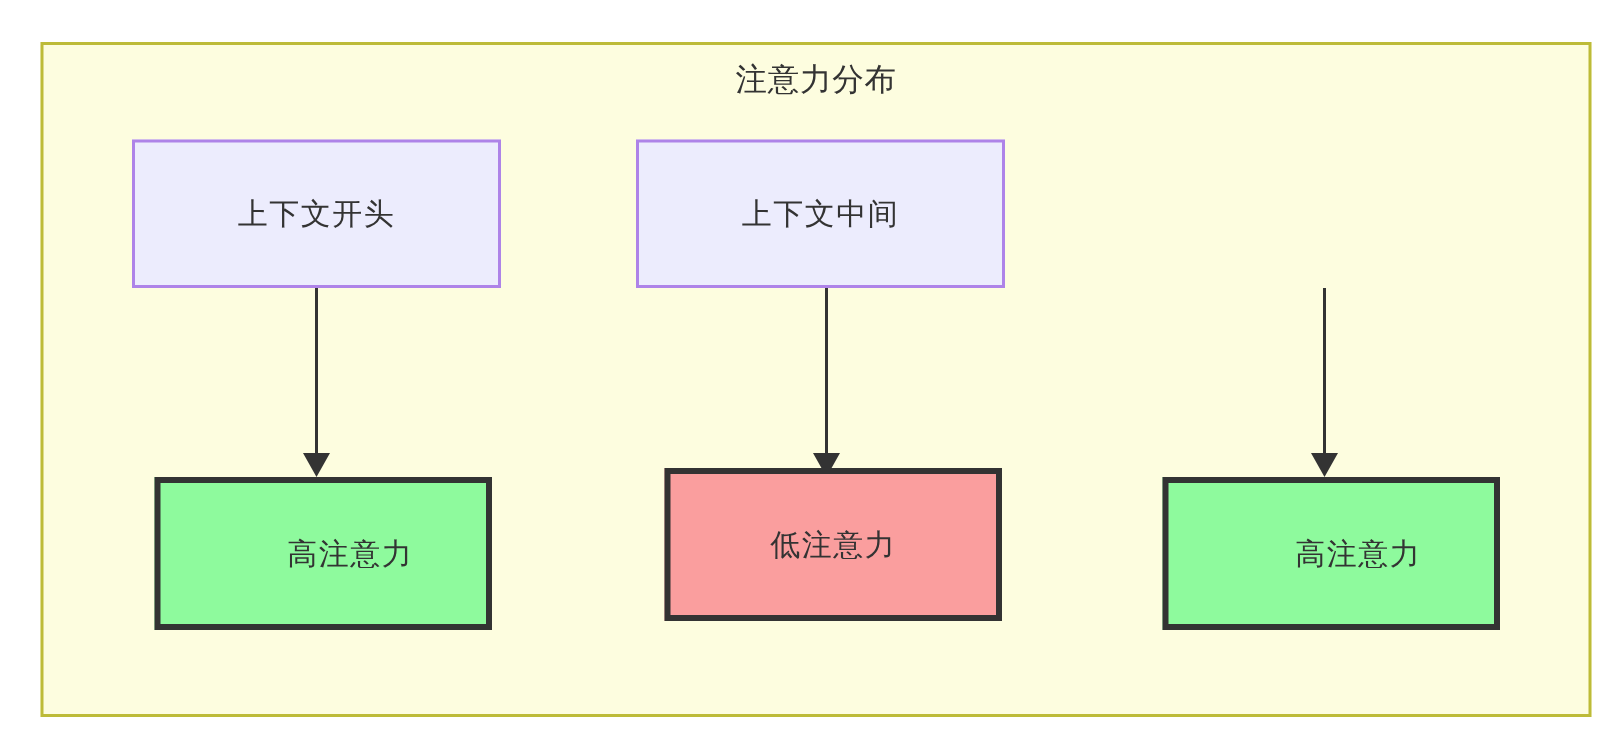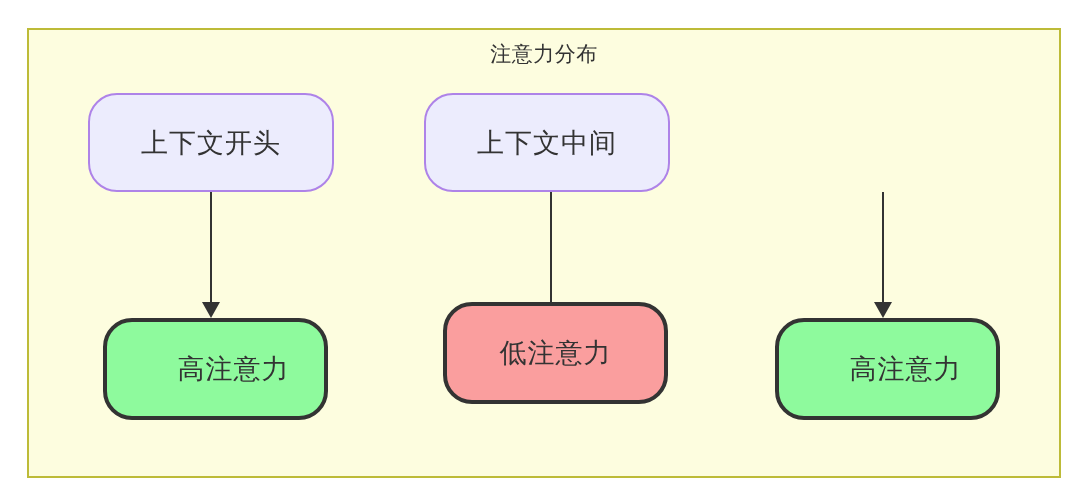--- a/index.html
+++ b/index.html
@@ -46,24 +46,23 @@
   }
 
   
   .node {
     position: absolute;
     box-sizing: border-box;
     display: flex;
     align-items: center;
     justify-content: center;
     color: #333333;
-    font-size: 27px;
+    font-size: 20px;
     letter-spacing: 1px;
     text-align: center;
-    border-radius: 29px;
   }
 
   .node.context {
     width: 246px;
     height: 99px;
     background: #ececfd;
     border: 2px solid #ae83e8;
   }
 
   .node.attn {
@@ -75,21 +74,21 @@
   .node.attn.high { background: #8efa9d; padding-left: 36px; }
   .node.attn.low  { background: #fa9e9e; }
 
   
   #node-ctx-start  { left: 88px;  top: 93px; }
   #node-ctx-middle { left: 424px; top: 93px; }
   #node-ctx-end    { left: 760px; top: 93px; }
 
   
   #node-attn-start  { left: 103px; top: 318px; }
-  #node-attn-middle { left: 443px; top: 302px; }
+  #node-attn-middle { left: 443px; top: 312px; }
   #node-attn-end    { left: 775px; top: 318px; }
 
   
   .edge-layer {
     position: absolute;
     left: 0;
     top: 0;
     width: 1080px;
     height: 496px;
     pointer-events: none;

